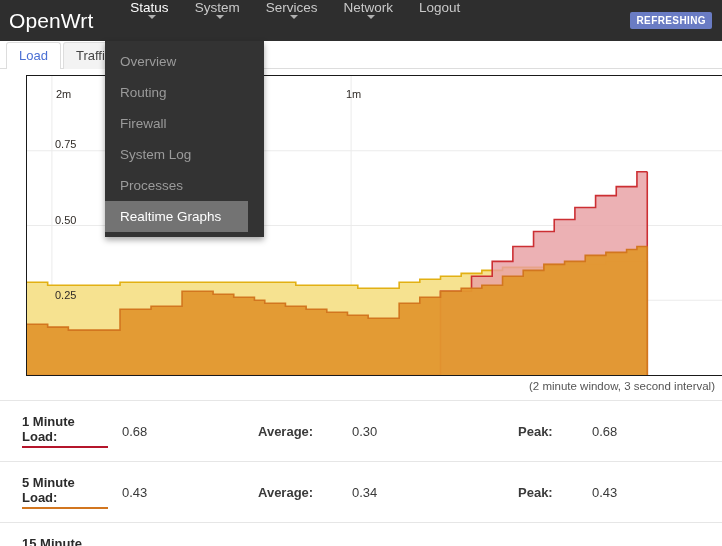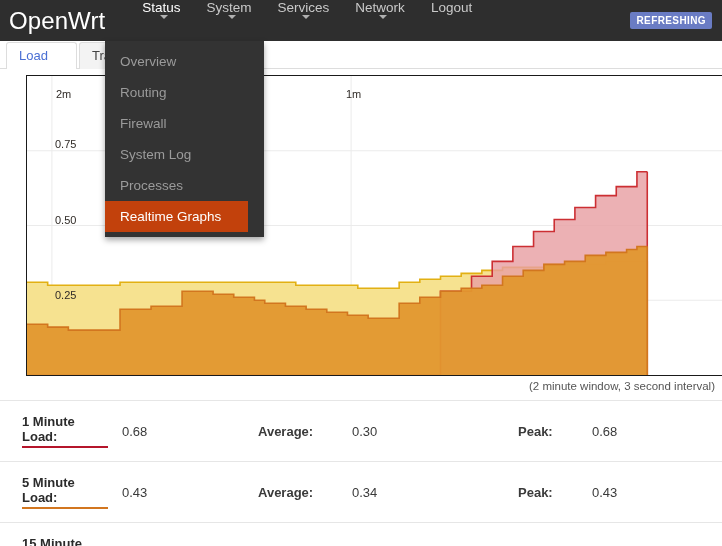--- a/index.html
+++ b/index.html
@@ -15,21 +15,21 @@
   .header {
     position: relative;
     height: 41px;
     background: #2e2e2e;
     display: flex;
     align-items: center;
     padding: 0 10px 0 9px;
   }
   .brand {
     color: #ffffff;
-    font-size: 24px;
+    font-size: 21px;
     letter-spacing: 0.1px;
     margin-right: 24px;
     white-space: nowrap;
   }
   .nav {
     display: flex;
     align-items: center;
     height: 100%;
   }
   .nav-item {
@@ -80,37 +80,37 @@
     z-index: 40;
   }
   .dd-item {
     color: #9b9b9b;
     font-size: 13.5px;
     padding: 8px 0 8px 15px;
     cursor: pointer;
     white-space: nowrap;
   }
   .dd-item.active {
-    background: #c2410c;
+    background: #737373;
     color: #ffffff;
   }
 
   
   .tabbar {
     position: relative;
     height: 28px;
     padding-left: 6px;
     display: flex;
     align-items: flex-end;
     border-bottom: 1px solid #dddddd;
     background: #ffffff;
   }
   .tab {
     font-size: 13px;
-    padding: 5px 28px 5px 12px;
+    padding: 5px 12px 5px 12px;
     border: 1px solid #dddddd;
     border-bottom: none;
     border-radius: 3px 3px 0 0;
     margin-right: 2px;
     cursor: pointer;
     position: relative;
     top: 1px;
     line-height: 16px;
   }
   .tab.active {

